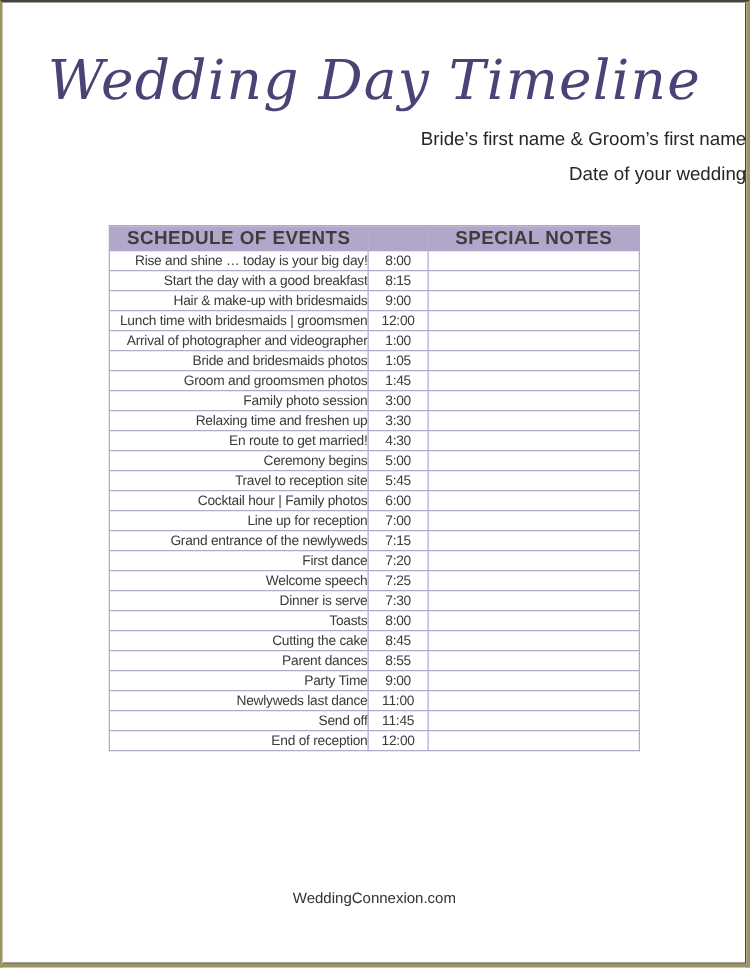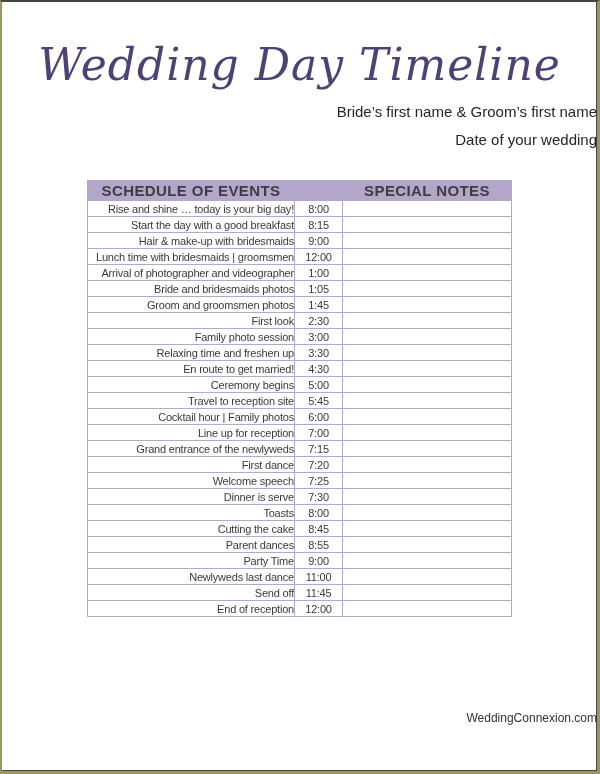--- a/index.html
+++ b/index.html
@@ -74,21 +74,21 @@
     overflow:hidden;
     background:#fff;
   }
   td.event{padding-left:6px;text-align:right;}
   td.time{text-align:center;font-size:11.5px;letter-spacing:0;}
   td.note{padding-left:6px;}
   .footer{
     position:absolute;
     left:0;bottom:46px;
     width:100%;
-    text-align:right;
+    text-align:center;
     font-size:12px;
     color:#333333;
   }
 </style>
 </head>
 <body>
 
 <h1 class="title">Wedding Day Timeline</h1>
 
 <p class="subtitle names">Bride’s first name &amp; Groom’s first name</p>
@@ -137,25 +137,20 @@
         <td class="event">Bride and bridesmaids photos</td>
         <td class="time">1:05</td>
         <td class="note"></td>
       </tr>
       <tr>
         <td class="event">Groom and groomsmen photos</td>
         <td class="time">1:45</td>
         <td class="note"></td>
       </tr>
       <tr>
-        <td class="event">First look</td>
-        <td class="time">2:30</td>
-        <td class="note"></td>
-      </tr>
-      <tr>
         <td class="event">Family photo session</td>
         <td class="time">3:00</td>
         <td class="note"></td>
       </tr>
       <tr>
         <td class="event">Relaxing time and freshen up</td>
         <td class="time">3:30</td>
         <td class="note"></td>
       </tr>
       <tr>

